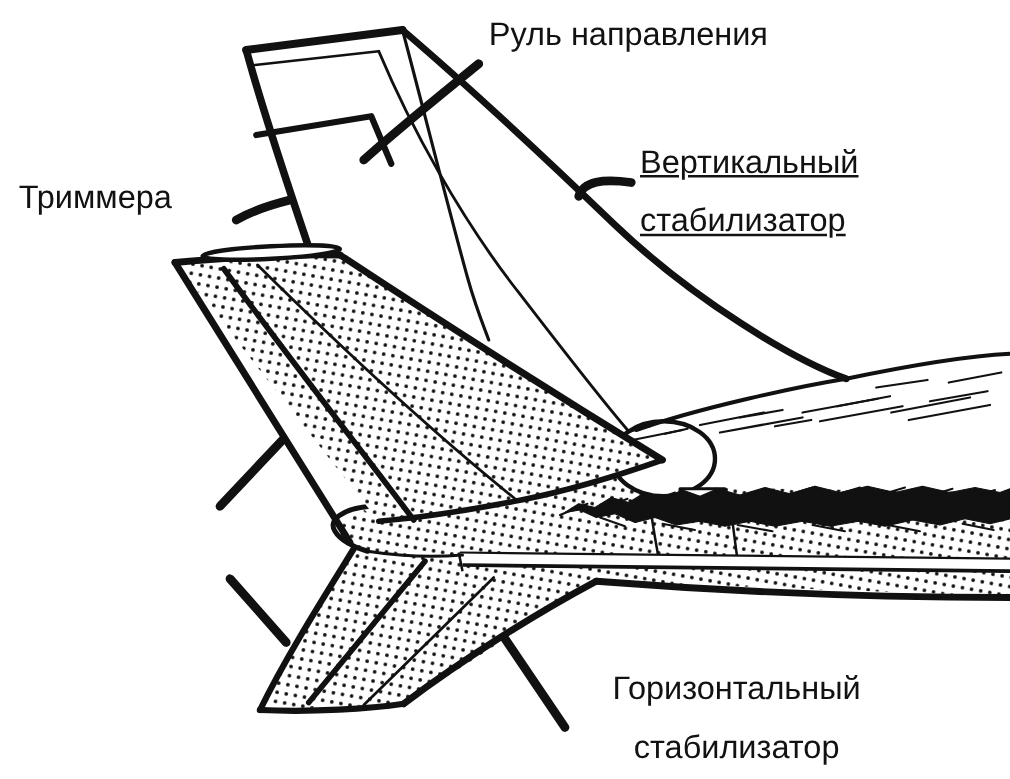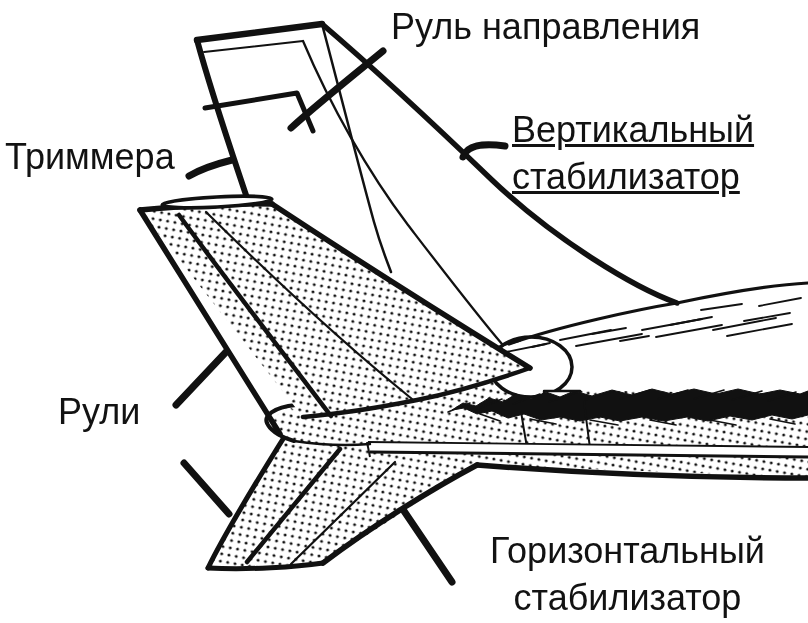--- a/index.html
+++ b/index.html
@@ -16,30 +16,30 @@
     font-family: "Liberation Sans", "DejaVu Sans", sans-serif;
   }
   #drawing {
     position: absolute;
     left: 0;
     top: 0;
   }
   .fig-label {
     position: absolute;
     color: #121212;
-    font-size: 36px;
+    font-size: 26px;
     line-height: 46px;
     white-space: nowrap;
     letter-spacing: 0px;
     user-select: none;
   }
   .fig-label .ln { display: block; }
   #label-rudder        { left: 391px; top: 6px;  line-height: 42px; }
   #label-vert-stab     { left: 512px; top: 106px; line-height: 47px; text-decoration: underline; }
-  #label-trimmers      { left: 5px;   top: 136px; line-height: 42px; }
+  #label-trimmers      { left: 15px;   top: 136px; line-height: 42px; }
   #label-elevators     { left: 58px;  top: 389px; line-height: 46px; }
   #label-horiz-stab    { left: 490px; top: 527px; line-height: 47px; text-align: center; }
 </style>
 </head>
 <body>
 
 <div id="stage">
 
   <svg id="drawing" width="808" height="623" viewBox="0 0 808 623" xmlns="http://www.w3.org/2000/svg">
     <defs>
@@ -156,21 +156,20 @@
   <div id="label-rudder" class="fig-label">Руль направления</div>
 
   <div id="label-vert-stab" class="fig-label">
     <span class="ln">Вертикальный</span>
     <span class="ln">стабилизатор</span>
   </div>
 
   <div id="label-trimmers" class="fig-label">Триммера</div>
 
   <div id="label-elevators" class="fig-label">
-    <span class="ln">Рули</span>
   </div>
 
   <div id="label-horiz-stab" class="fig-label">
     <span class="ln">Горизонтальный</span>
     <span class="ln">стабилизатор</span>
   </div>
 
 </div>
 
 </body></html>

